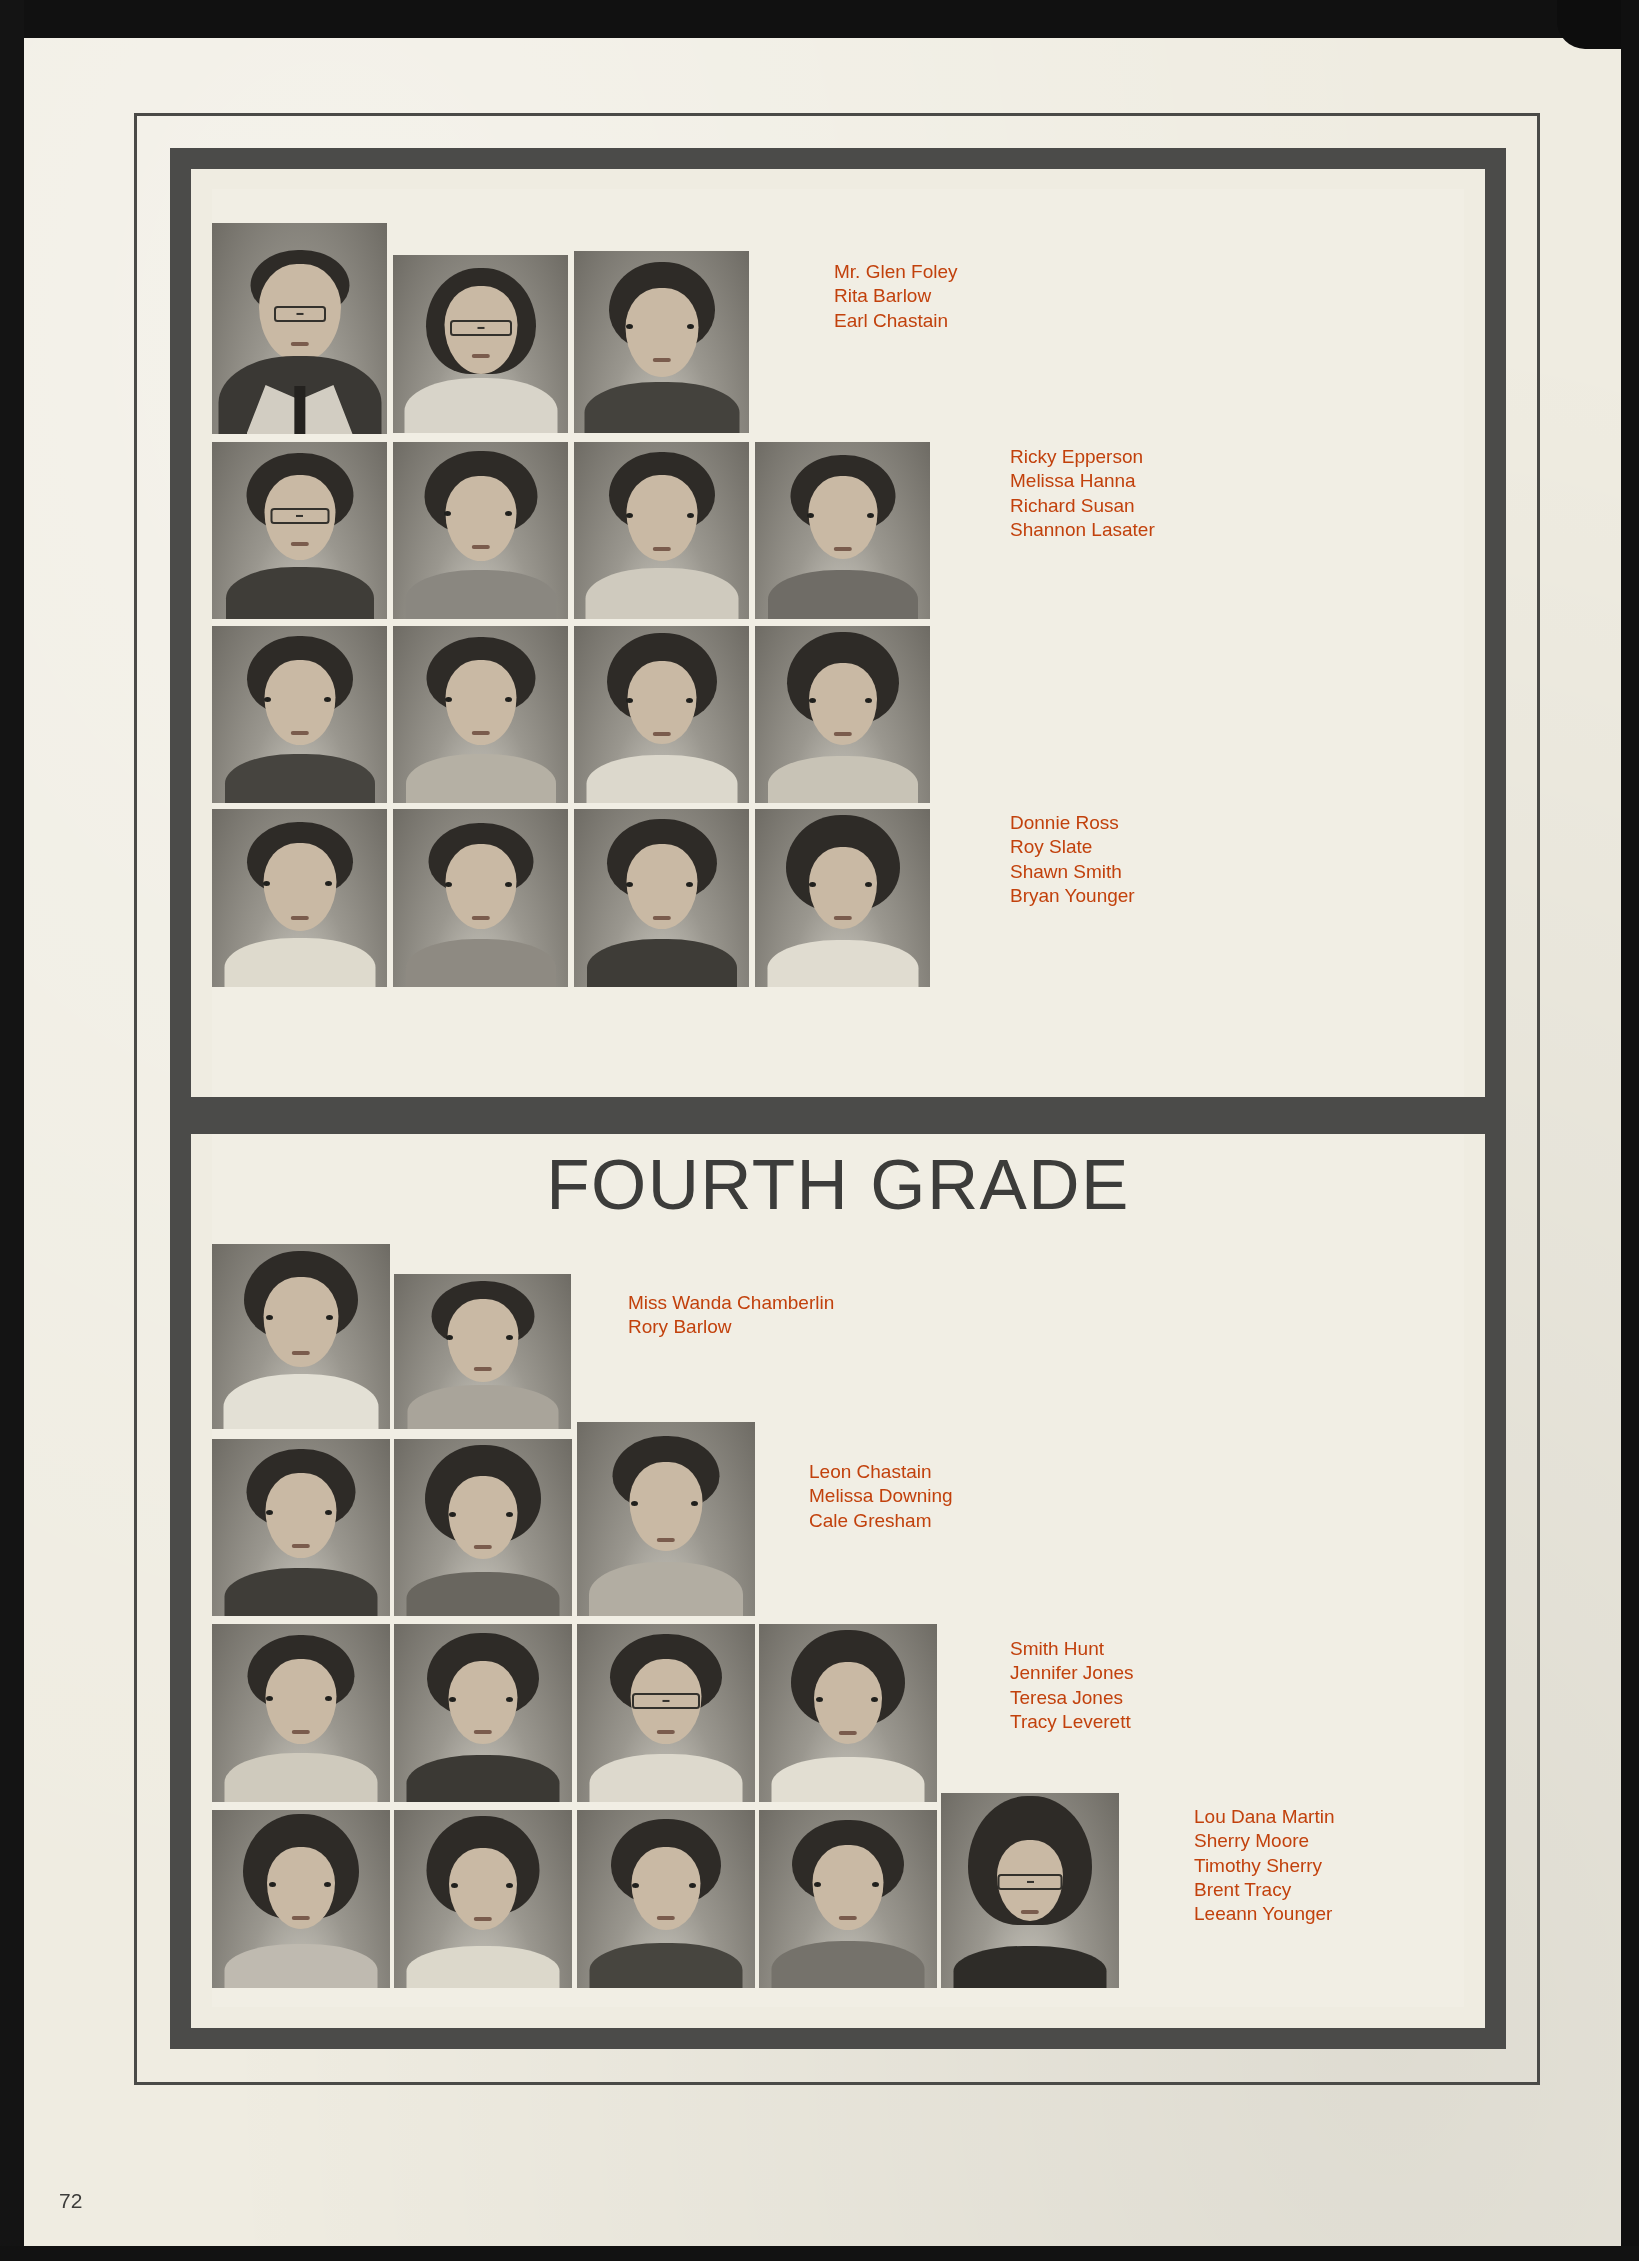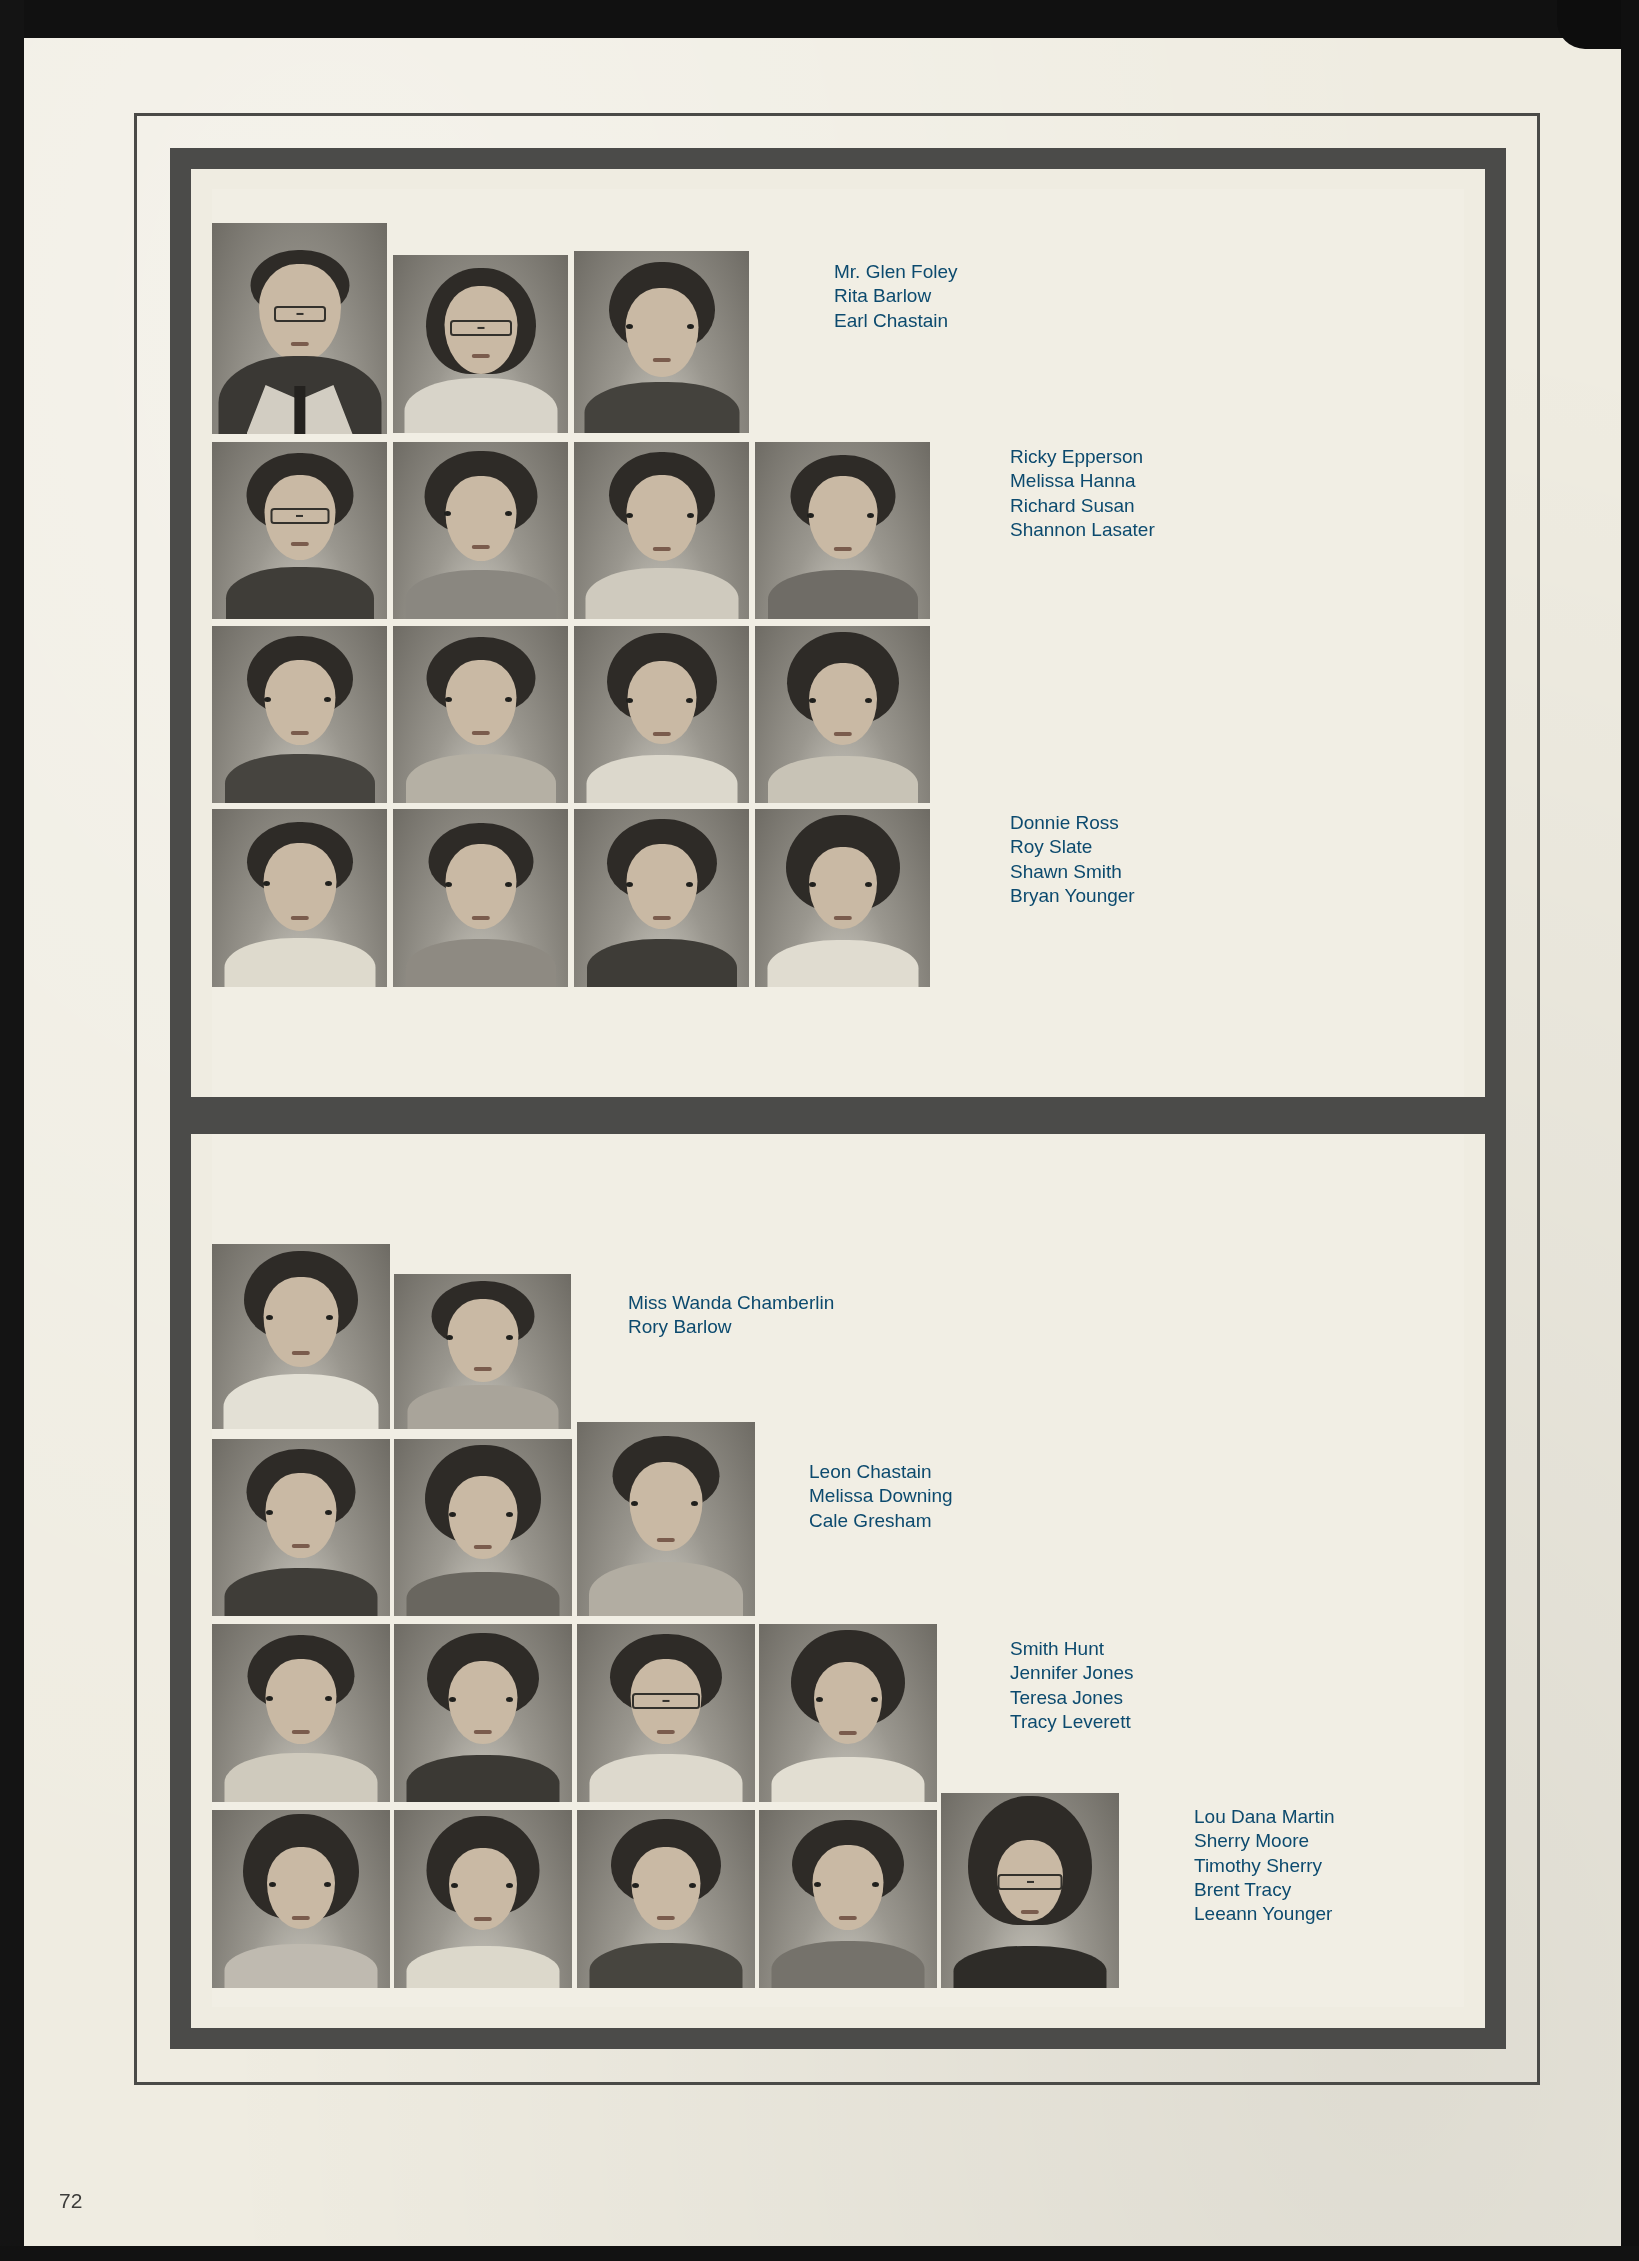--- a/index.html
+++ b/index.html
@@ -159,21 +159,21 @@
     position:absolute;
     left:50%; transform:translateX(-50%);
     bottom:0;
     width:11.3px; height:34px;
     background:#24221f;
   }
 
   
   .caption {
     position: absolute;
-    color: #0c4a6e;
+    color: #c2410c;
     font-size: 19px;
     line-height: 1.28;
     white-space: nowrap;
   }
   .caption div { }
 
   
   #page-number {
     position: absolute;
     left: 59px;
@@ -358,20 +358,21 @@
       <div>Donnie Ross</div>
       <div>Roy Slate</div>
       <div>Shawn Smith</div>
       <div>Bryan Younger</div>
     </div>
 
   </div>
 
   <div class="panel" id="panel-fourth">
 
+    <div class="grade-title" id="title-fourth">FOURTH GRADE</div>
 
     <div class="photo" style="left:0px; top:110px; width:178px; height:185px;">
       <div class="bg"></div>
       <div class="hair" style="width:114px; height:89px; top:7px;"></div>
       <div class="face" style="width:75px; height:90px; top:32.5px;"></div>
       <div class="eye" style="left:54px; top:71px;"></div>
       <div class="eye" style="left:114px; top:71px;"></div>
       <div class="mouth" style="top:107px;"></div>
       <div class="body" style="width:155px; height:55px; background:#e3e0d5;"></div>
     </div>

